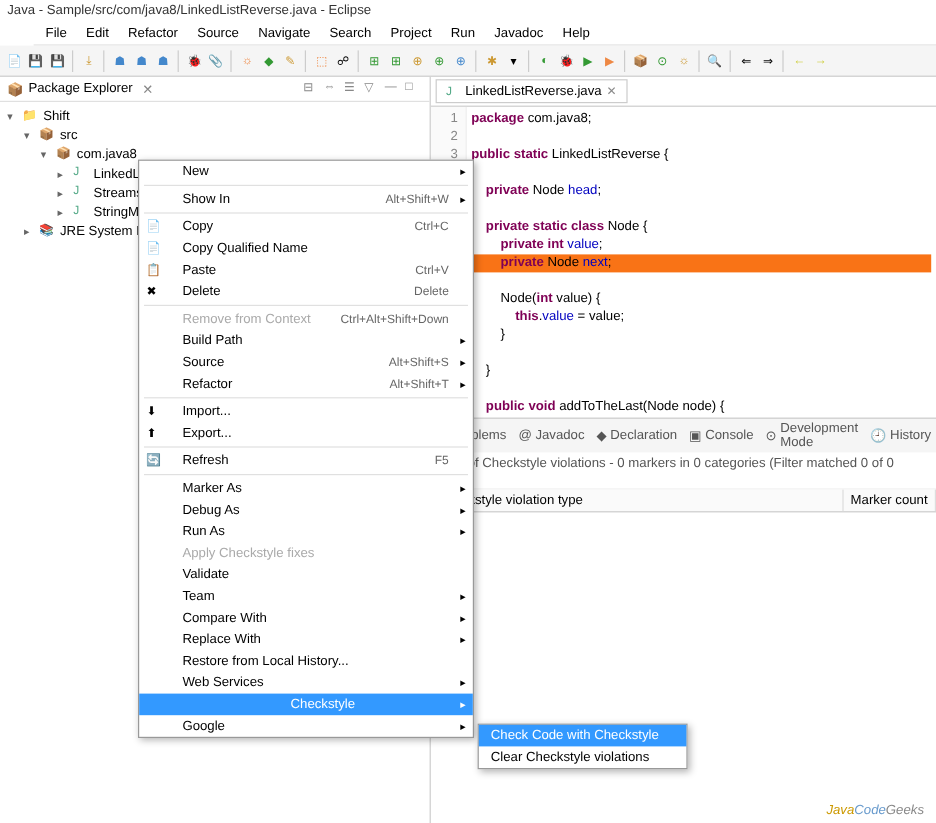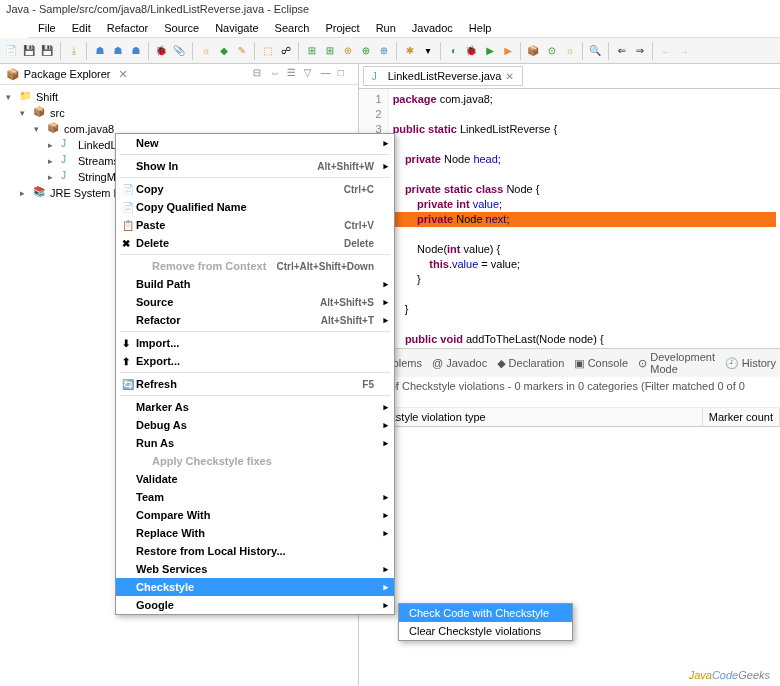--- a/index.html
+++ b/index.html
@@ -15,23 +15,23 @@
 .pe-header { display: flex; align-items: center; padding: 3px 6px; gap: 4px; border-bottom: 1px solid #e0e0e0; }
 .pe-title { font-size: 11px; }
 .pe-icons { margin-left: auto; display: flex; gap: 3px; }
 .pe-icons span { width: 14px; height: 14px; cursor: pointer; font-size: 10px; color: #888; }
 .tree { padding: 4px 6px; }
 .tree-item { display: flex; align-items: center; gap: 3px; padding: 1px 0; cursor: pointer; }
 .indent1 { padding-left: 14px; } .indent2 { padding-left: 28px; } .indent3 { padding-left: 42px; }
 .twisty { width: 10px; font-size: 9px; color: #666; }
 .node-icon { width: 14px; height: 14px; font-size: 10px; }
 .context-menu { position: absolute; top: 133px; left: 115px; width: 280px; background: #fff; border: 1px solid #999; box-shadow: 2px 2px 6px rgba(0,0,0,0.3); z-index: 100; }
-.ctx-item { display: flex; align-items: center; padding: 3px 8px 3px 20px; cursor: pointer; position: relative; min-height: 18px; font-weight: bold; }
-.ctx-item.disabled { color: #aaa; margin-left: 16px; }
-.ctx-item.highlighted { background: #3399ff; color: #fff; }
+.ctx-item { display: flex; align-items: center; padding: 3px 8px 3px 36px; cursor: pointer; position: relative; min-height: 18px; }
+.ctx-item.disabled { color: #aaa; }
+.ctx-item.highlighted { background: #3399ff; color: #fff; justify-content: center; }
 .ctx-icon { position: absolute; left: 6px; width: 14px; font-size: 10px; }
 .ctx-arrow { position: absolute; right: 6px; font-size: 9px; }
 .ctx-shortcut { position: absolute; right: 20px; font-size: 10px; color: #666; }
 .ctx-sep { height: 1px; background: #e0e0e0; margin: 2px 4px; }
 .submenu { position: absolute; top: 603px; left: 398px; width: 175px; background: #fff; border: 1px solid #999; box-shadow: 2px 2px 6px rgba(0,0,0,0.3); z-index: 101; }
 .sub-item { padding: 3px 10px; cursor: pointer; min-height: 18px; }
 .sub-item.highlighted { background: #3399ff; color: #fff; }
 .right-panel { flex: 1; display: flex; flex-direction: column; }
 .editor-tab { display: flex; align-items: center; padding: 2px 4px; border-bottom: 1px solid #ccc; }
 .tab { padding: 3px 8px; border: 1px solid #ccc; background: #fff; display: flex; align-items: center; gap: 4px; font-size: 11px; }

